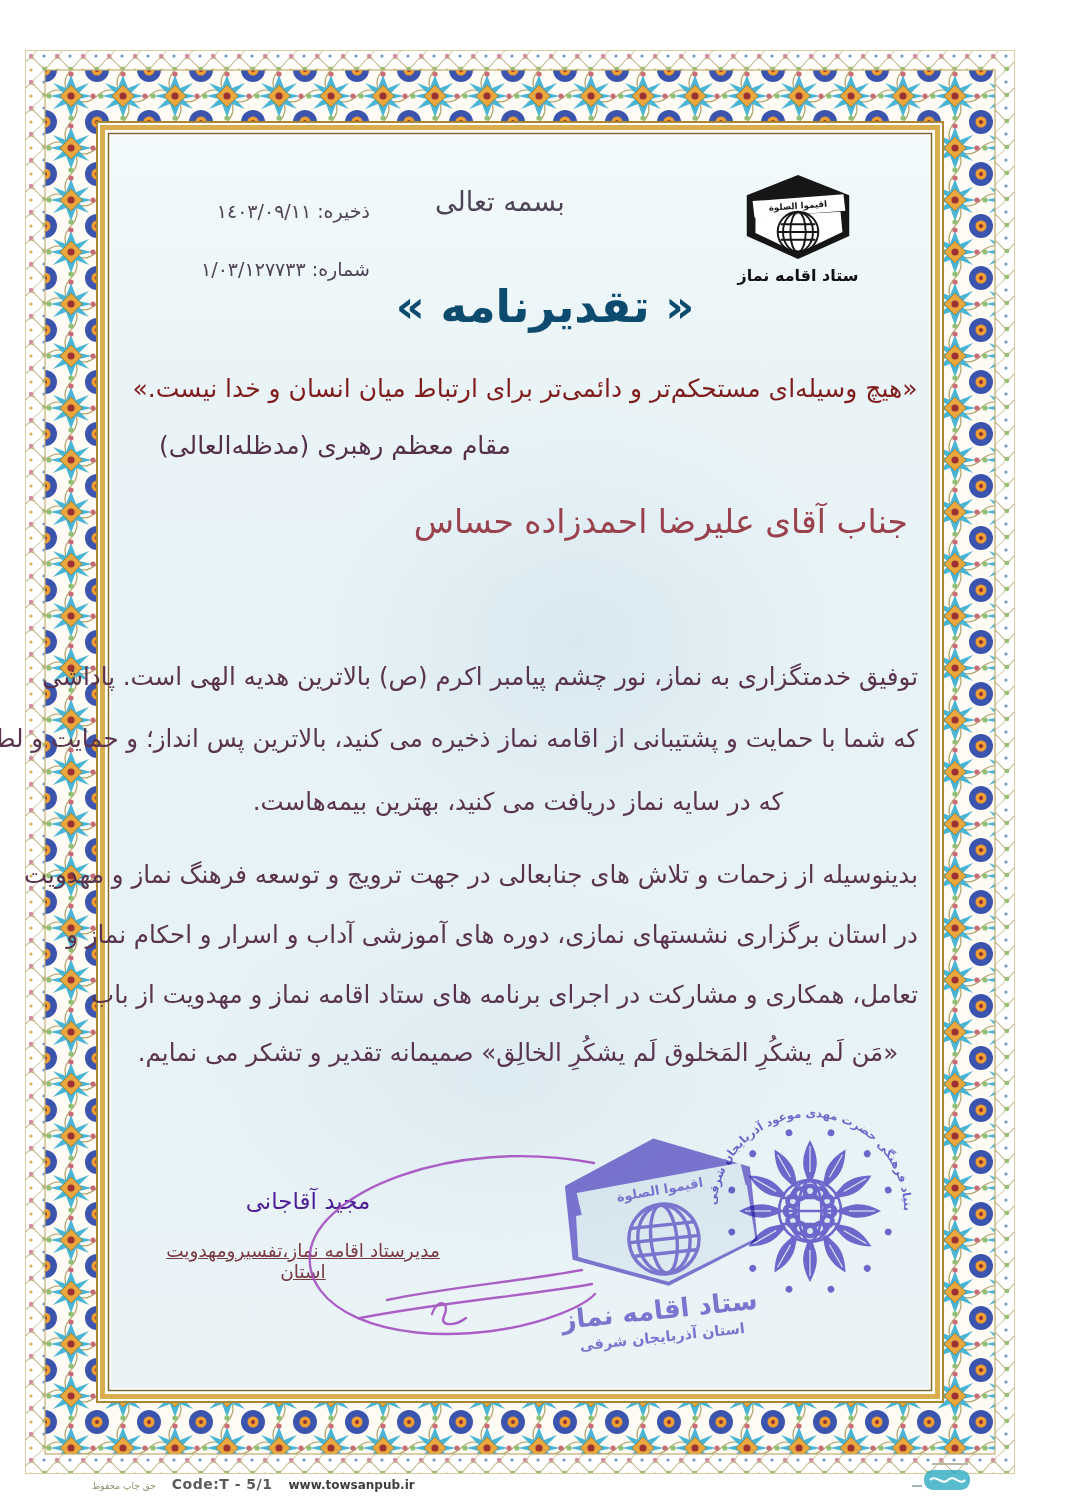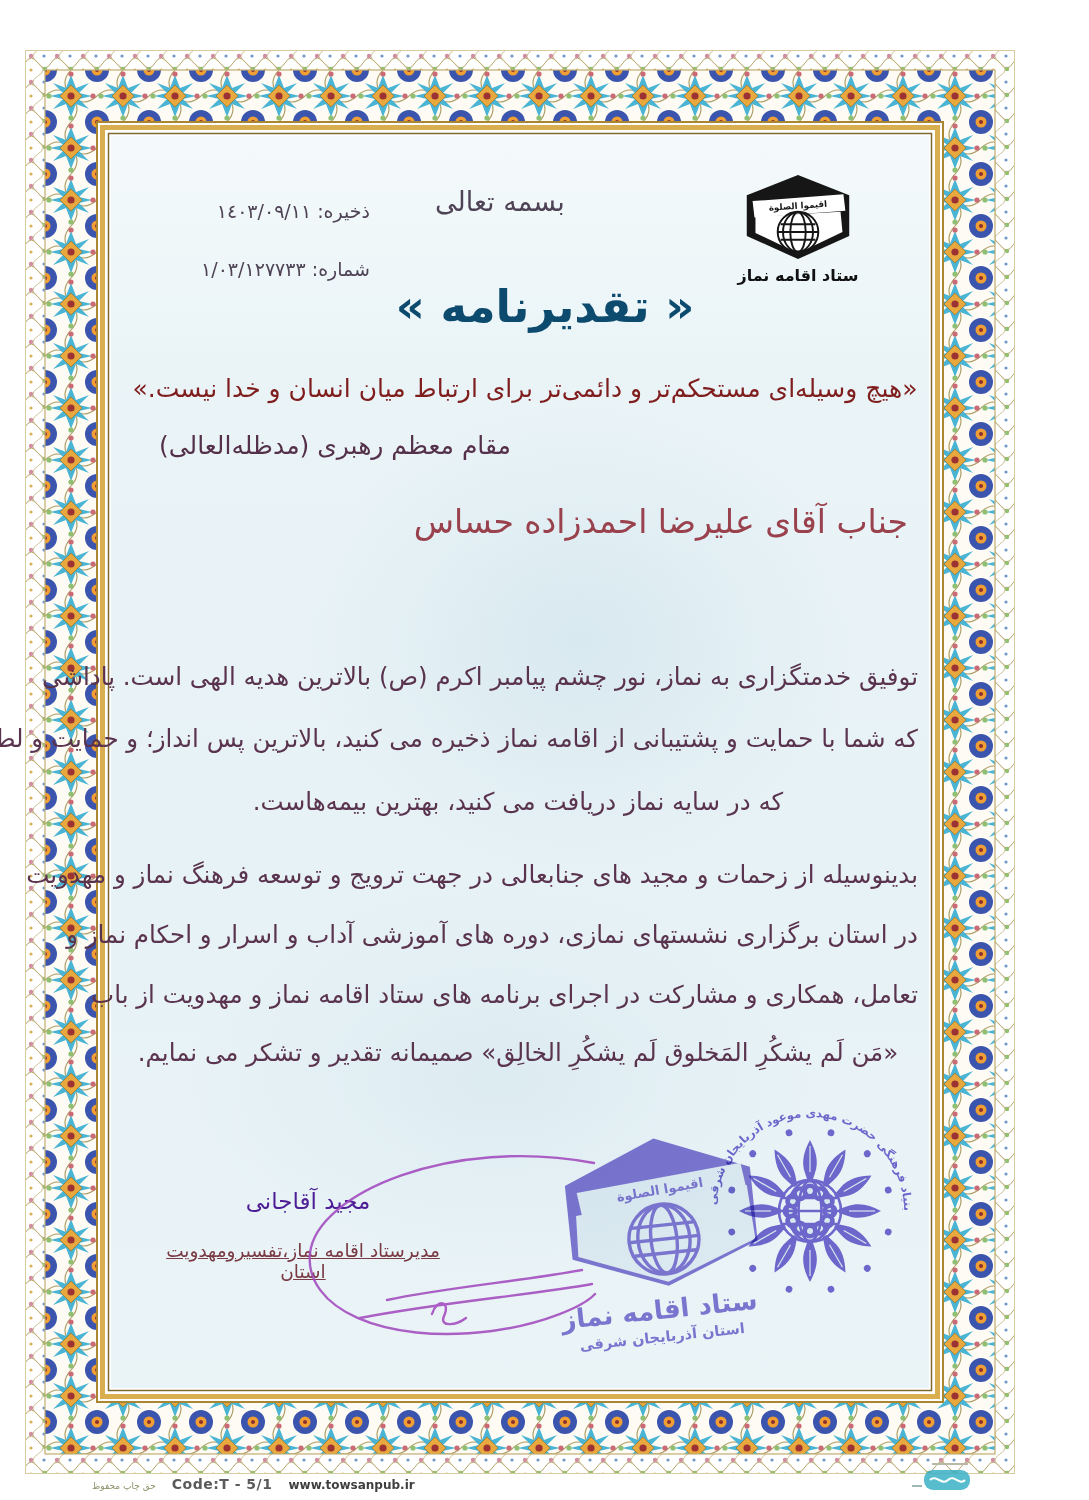--- a/index.html
+++ b/index.html
@@ -119,21 +119,21 @@
 
   <div class="abs rtl quote">«هیچ وسیله‌ای مستحکم‌تر و دائمی‌تر برای ارتباط میان انسان و خدا نیست.»</div>
   <div class="abs rtl attrib">مقام معظم رهبری (مدظله‌العالی)</div>
 
   <div class="abs rtl recipient">جناب آقای علیرضا احمدزاده حساس</div>
 
   <div class="abs rtl bodyline" style="top:662px">توفیق خدمتگزاری به نماز، نور چشم پیامبر اکرم (ص) بالاترین هدیه الهی است. پاداشی</div>
   <div class="abs rtl bodyline" style="top:724px">که شما با حمایت و پشتیبانی از اقامه نماز ذخیره می کنید، بالاترین پس انداز؛ و حمایت و لطفی</div>
   <div class="abs rtl bodyline" style="top:787px">که در سایه نماز دریافت می کنید، بهترین بیمه‌هاست.</div>
 
-  <div class="abs rtl bodyline" style="top:860px">بدینوسیله از زحمات و مجید های جنابعالی در جهت ترویج و توسعه فرهنگ نماز و مهدویت</div>
+  <div class="abs rtl bodyline" style="top:860px">بدینوسیله از زحمات و تلاش های جنابعالی در جهت ترویج و توسعه فرهنگ نماز و مهدویت</div>
   <div class="abs rtl bodyline" style="top:920px">در استان برگزاری نشستهای نمازی، دوره های آموزشی آداب و اسرار و احکام نماز و</div>
   <div class="abs rtl bodyline" style="top:980px">تعامل، همکاری و مشارکت در اجرای برنامه های ستاد اقامه نماز و مهدویت از باب</div>
   <div class="abs rtl bodyline" style="top:1038px">«مَن لَم یشکُرِ المَخلوق لَم یشکُرِ الخالِق» صمیمانه تقدیر و تشکر می نمایم.</div>
 
   <div class="abs rtl signer-name">مجید آقاجانی</div>
   <div class="abs rtl signer-title">مدیرستاد اقامه نماز،تفسیرومهدویت استان</div>
 
   <svg class="abs" style="left:292px;top:1148px" width="310" height="200" viewBox="0 0 310 200">
     <g fill="none" stroke="#a44fc0" stroke-width="2.4" stroke-linecap="round" opacity="0.9">
       <path d="M302,15 C160,-12 25,45 18,105 C12,160 90,197 200,183 C252,176 292,158 303,146"></path>

